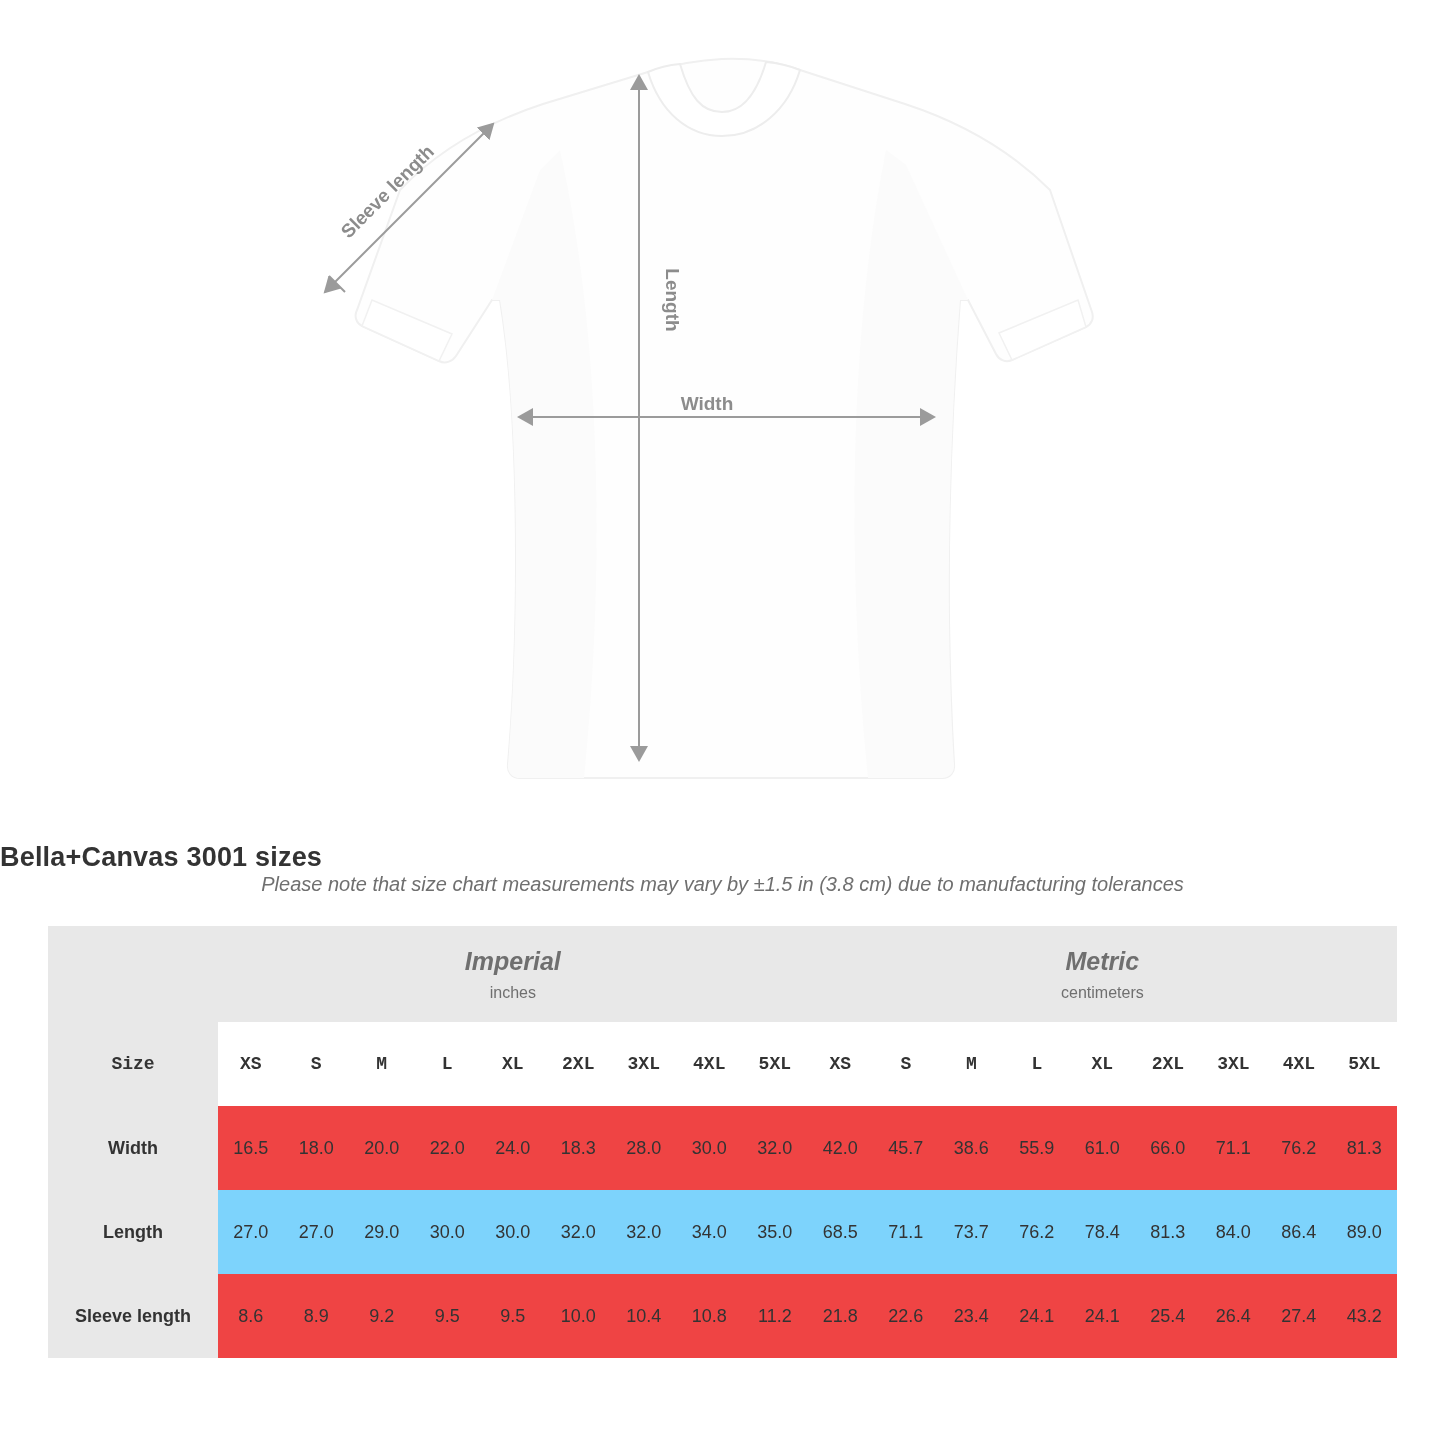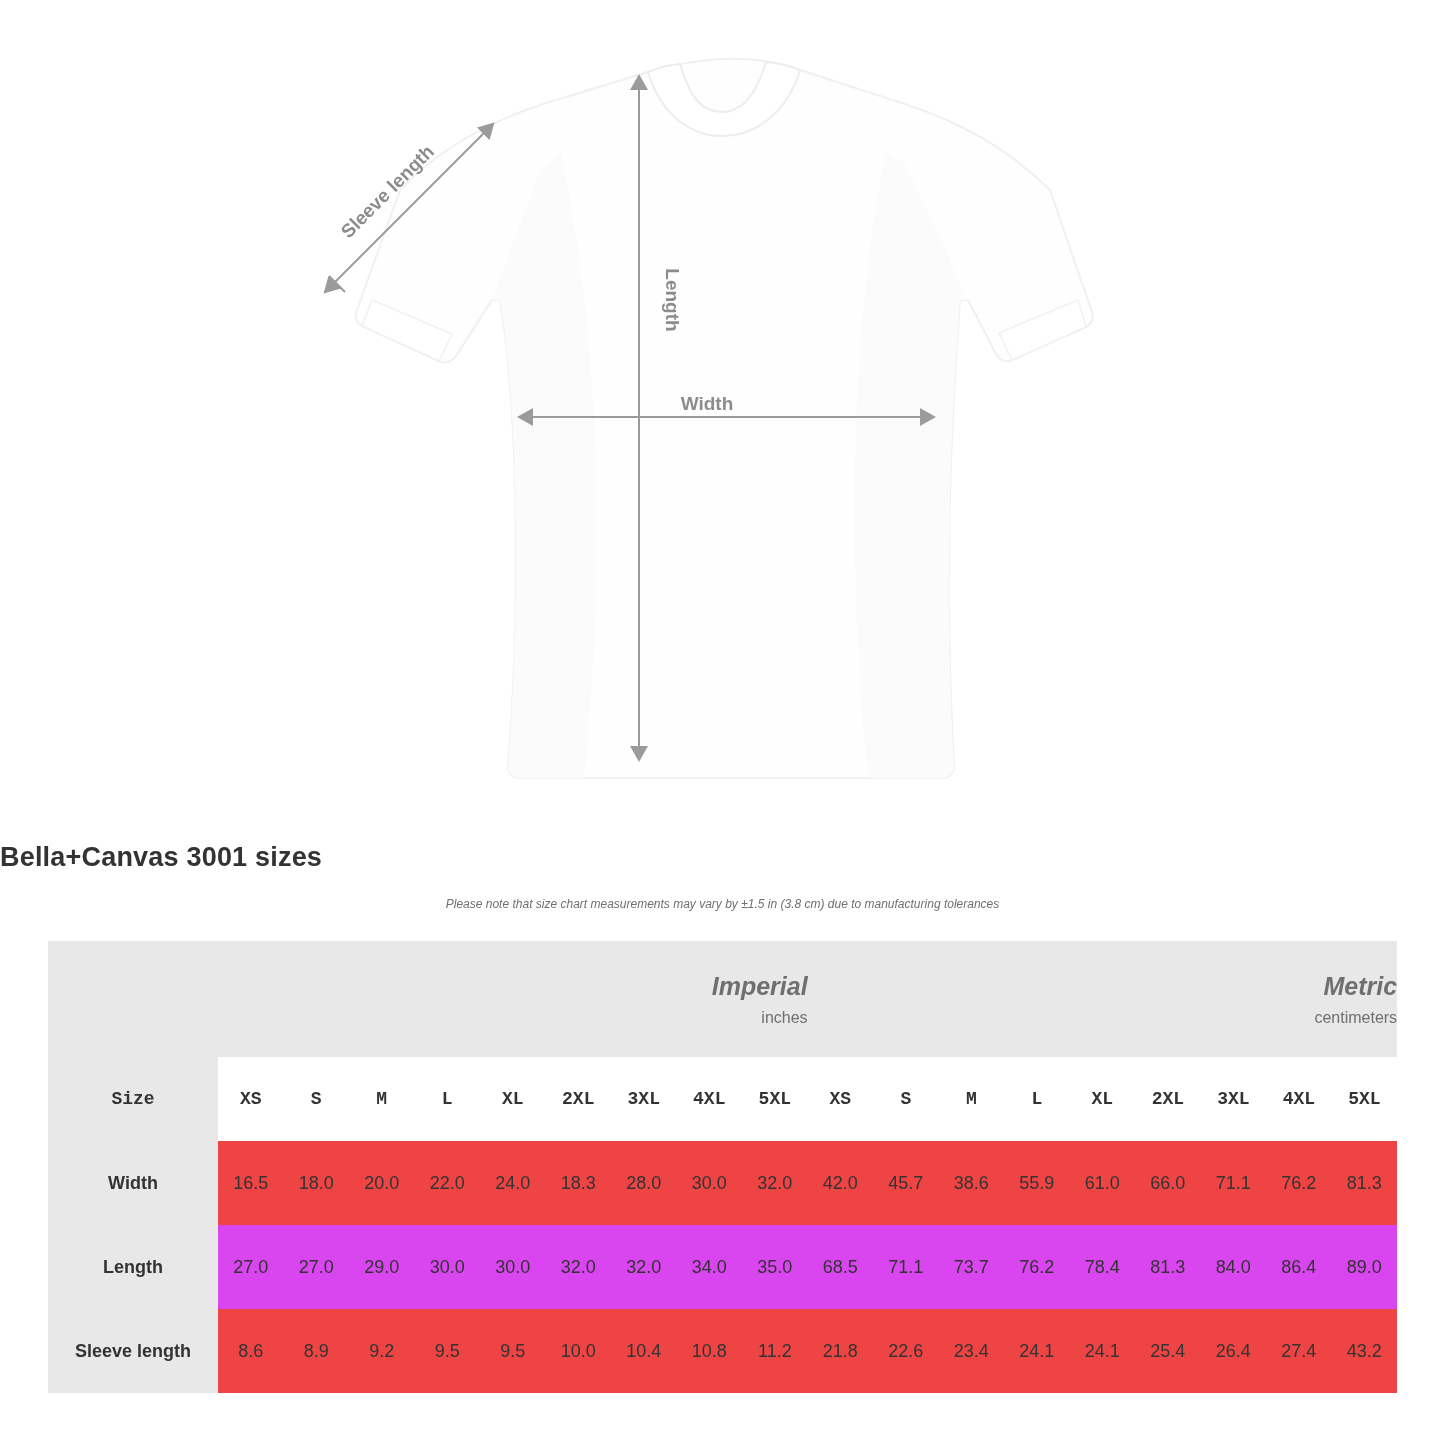--- a/index.html
+++ b/index.html
@@ -36,44 +36,44 @@
   .chart-title {
     text-align: left;
     font-size: 27px;
     font-weight: bold;
     color: #333333;
     margin: 22px 0 0 0;
     letter-spacing: 0.2px;
   }
   .chart-note {
     text-align: center;
-    font-size: 12px;
+    font-size: 20px;
     font-style: italic;
     color: #6f6f6f;
-    margin: 24px 0 0 0;
+    margin: 0 0 0 0;
   }
 
   
   .table-wrap {
     margin: 30px 48px 0 48px;
   }
   table.size-table {
     width: 1349px;
     border-collapse: collapse;
     table-layout: fixed;
   }
   table.size-table td,
   table.size-table th {
     border: 0;
     padding: 0;
   }
   .unit-head {
-    height: 116px;
+    height: 96px;
     background: #e8e8e8;
-    text-align: right;
+    text-align: center;
     vertical-align: middle;
   }
   .unit-head .unit-name {
     font-size: 25px;
     font-style: italic;
     font-weight: bold;
     color: #6f6f6f;
     line-height: 1.25;
   }
   .unit-head .unit-sub {
@@ -102,21 +102,21 @@
     color: #333333;
   }
   tr.data-row td.rowlabel {
     font-weight: bold;
     background: #e8e8e8;
   }
   tr.shade-grey td {
     background: #ef4444;
   }
   tr.shade-white td {
-    background: #d946ef;
+    background: #7dd3fc;
   }
   tr.shade-grey td.rowlabel,
   tr.shade-white td.rowlabel {
     background: #e8e8e8;
   }
   .col-label { width: 170px; }
   .col-cell  { width: 65.5px; }
 </style>
 </head>
 <body>

